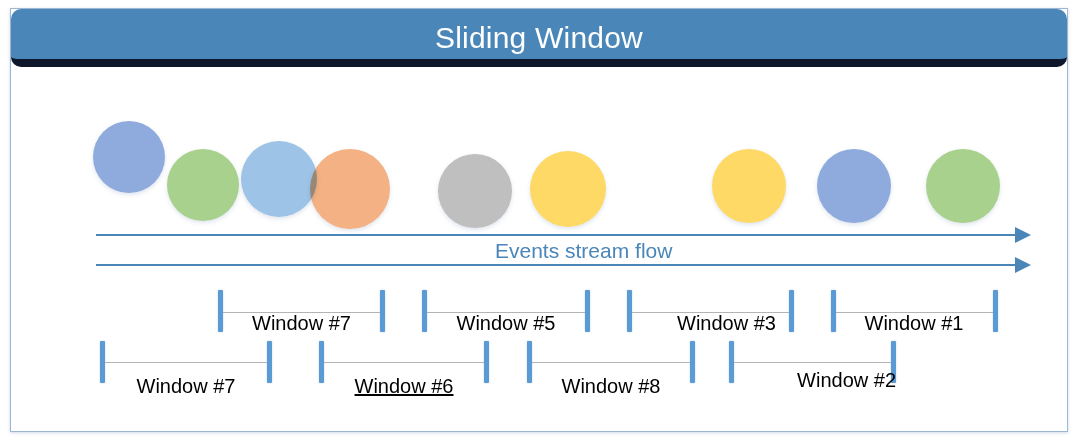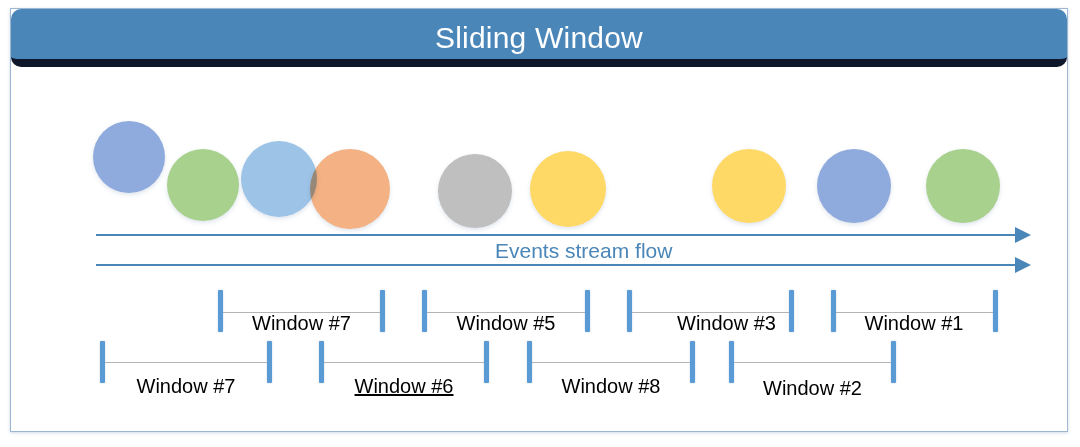--- a/index.html
+++ b/index.html
@@ -233,18 +233,18 @@
             <div class="tick-r"></div>
           </div>
           <div class="win-label" style="left: 516px; top: 306px; width: 168px;">Window #8</div>
           <div class="win-bar" style="left: 718px; top: 272px; height: 42px;"></div>
           <div class="win-bar" style="left: 880px; top: 272px; height: 42px;"></div>
           <div class="win-span" style="left: 718px; top: 292px; width: 167px;">
             <div class="span-line"></div>
             <div class="tick-l"></div>
             <div class="tick-r"></div>
           </div>
-          <div class="win-label" style="left: 718px; top: 308px; width: 167px;">Window #2</div>
+          <div class="win-label" style="left: 718px; top: 300px; width: 167px; text-align: right;">Window #2</div>
         </div>
       </div>
 
   </div>
 </div>
 
 </body></html>

